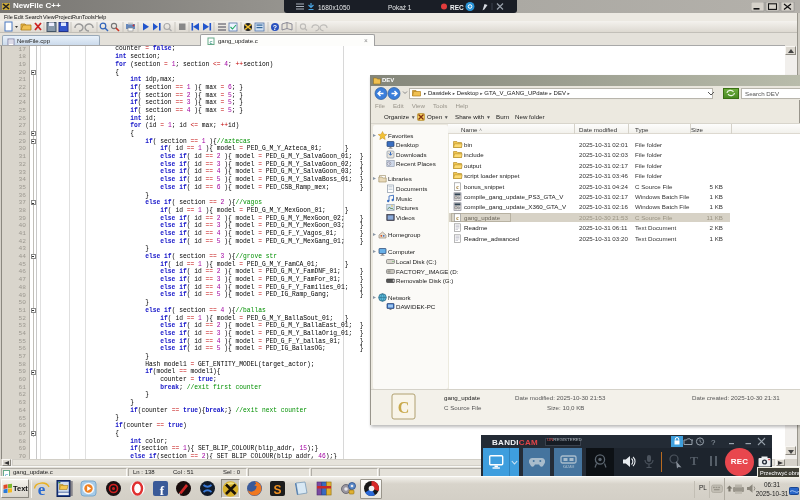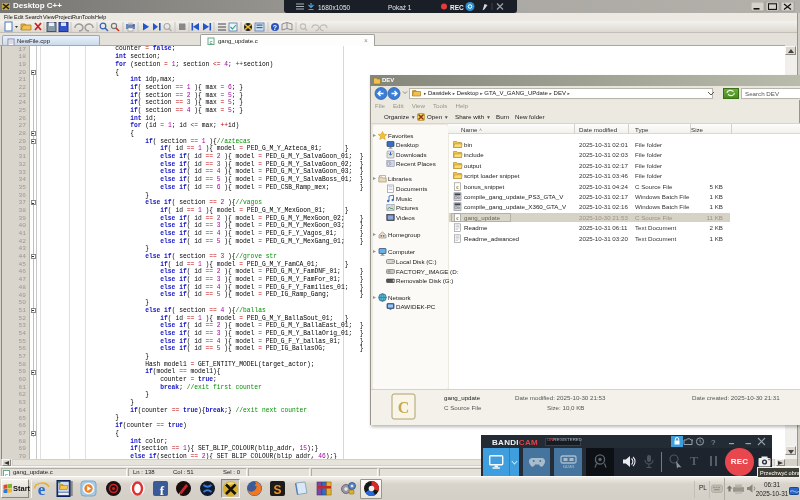--- a/index.html
+++ b/index.html
@@ -40,21 +40,21 @@
 .crumbsep { color:#444; font-size:4.6px; vertical-align:0.5px; }
 </style>
 </head>
 <body>
 
 <div id="titlebar" class="abs">
   <svg class="abs" style="left:2px;top:2px" width="9" height="9">
       <rect x="0" y="1" width="8" height="7" fill="#caa93a"></rect>
       <path d="M1 2 L7 7 M7 2 L1 7" stroke="#222" stroke-width="1.6"></path>
     </svg>
-  <span class="ttext">Desktop C++</span>
+  <span class="ttext">NewFile C++</span>
 
   <svg class="abs" style="left:751px;top:2px" width="45" height="10">
     <g>
       <rect x="0" y="0" width="13" height="9" fill="#d6d2ca" stroke="#808080" stroke-width="0.5"></rect>
       <rect x="15" y="0" width="13" height="9" fill="#d6d2ca" stroke="#808080" stroke-width="0.5"></rect>
       <rect x="30" y="0" width="13" height="9" fill="#d6d2ca" stroke="#808080" stroke-width="0.5"></rect>
       <rect x="2.5" y="6" width="6" height="1.6" fill="#111"></rect>
       <rect x="17.5" y="1.8" width="8" height="5.6" fill="none" stroke="#111" stroke-width="1.1"></rect>
       <path d="M33 2 L40 7.5 M40 2 L33 7.5" stroke="#111" stroke-width="1.2"></path>
     </g>
@@ -671,21 +671,21 @@
 
   <div class="abs" style="left:1px;top:2px;width:28px;height:19px;background:linear-gradient(#f4f2ec,#d8d4cb);border:1px solid;border-color:#fdfdfb #8a877f #8a877f #fdfdfb;border-radius:1px"></div>
   <svg class="abs" style="left:3px;top:6px" width="10" height="10">
       <g transform="skewY(-8)">
         <rect x="0.5" y="2" width="4" height="4" fill="#e04a28"></rect>
         <rect x="5" y="2" width="4" height="4" fill="#7ab82a"></rect>
         <rect x="0.5" y="6.5" width="4" height="4" fill="#2a7ad8"></rect>
         <rect x="5" y="6.5" width="4" height="4" fill="#f2b81e"></rect>
       </g>
     </svg>
-  <div class="abs" style="left:13px;top:6.5px;font-size:7.5px;font-weight:bold;color:#111">Start</div>
+  <div class="abs" style="left:13px;top:6.5px;font-size:7.5px;font-weight:bold;color:#111">Text</div>
   <div class="abs" style="left:31px;top:3px;width:1px;height:18px;background:#aaa69c;border-right:1px solid #f6f4ee"></div>
   <div id="qlaunch">
   <svg class="abs" style="left:33.0px;top:3px" width="17" height="17">
         <text x="8.5" y="14.5" font-size="17" fill="#2a6ad0" text-anchor="middle" font-family="Liberation Serif" font-weight="bold">e</text>
         <path d="M1.5 8.5 a7.5 6 0 0 1 14.5 -1.5" stroke="#e8b020" stroke-width="1.4" fill="none"></path>
       </svg>
   <svg class="abs" style="left:55.5px;top:3px" width="17" height="17">
         <rect x="1" y="0.5" width="13" height="16" fill="#1a3a8a" stroke="#0a205a"></rect>
         <rect x="2.2" y="1.8" width="10.6" height="10" fill="#cfdcee"></rect>
         <path d="M3.5 9.5 L4.5 5.5 L12 5.5 L11 9.5 Z M3.5 9.5 L3.5 4.5 L7 4.5 L7.8 5.5" fill="#f3c64f" stroke="#a8821c" stroke-width="0.6"></path>

